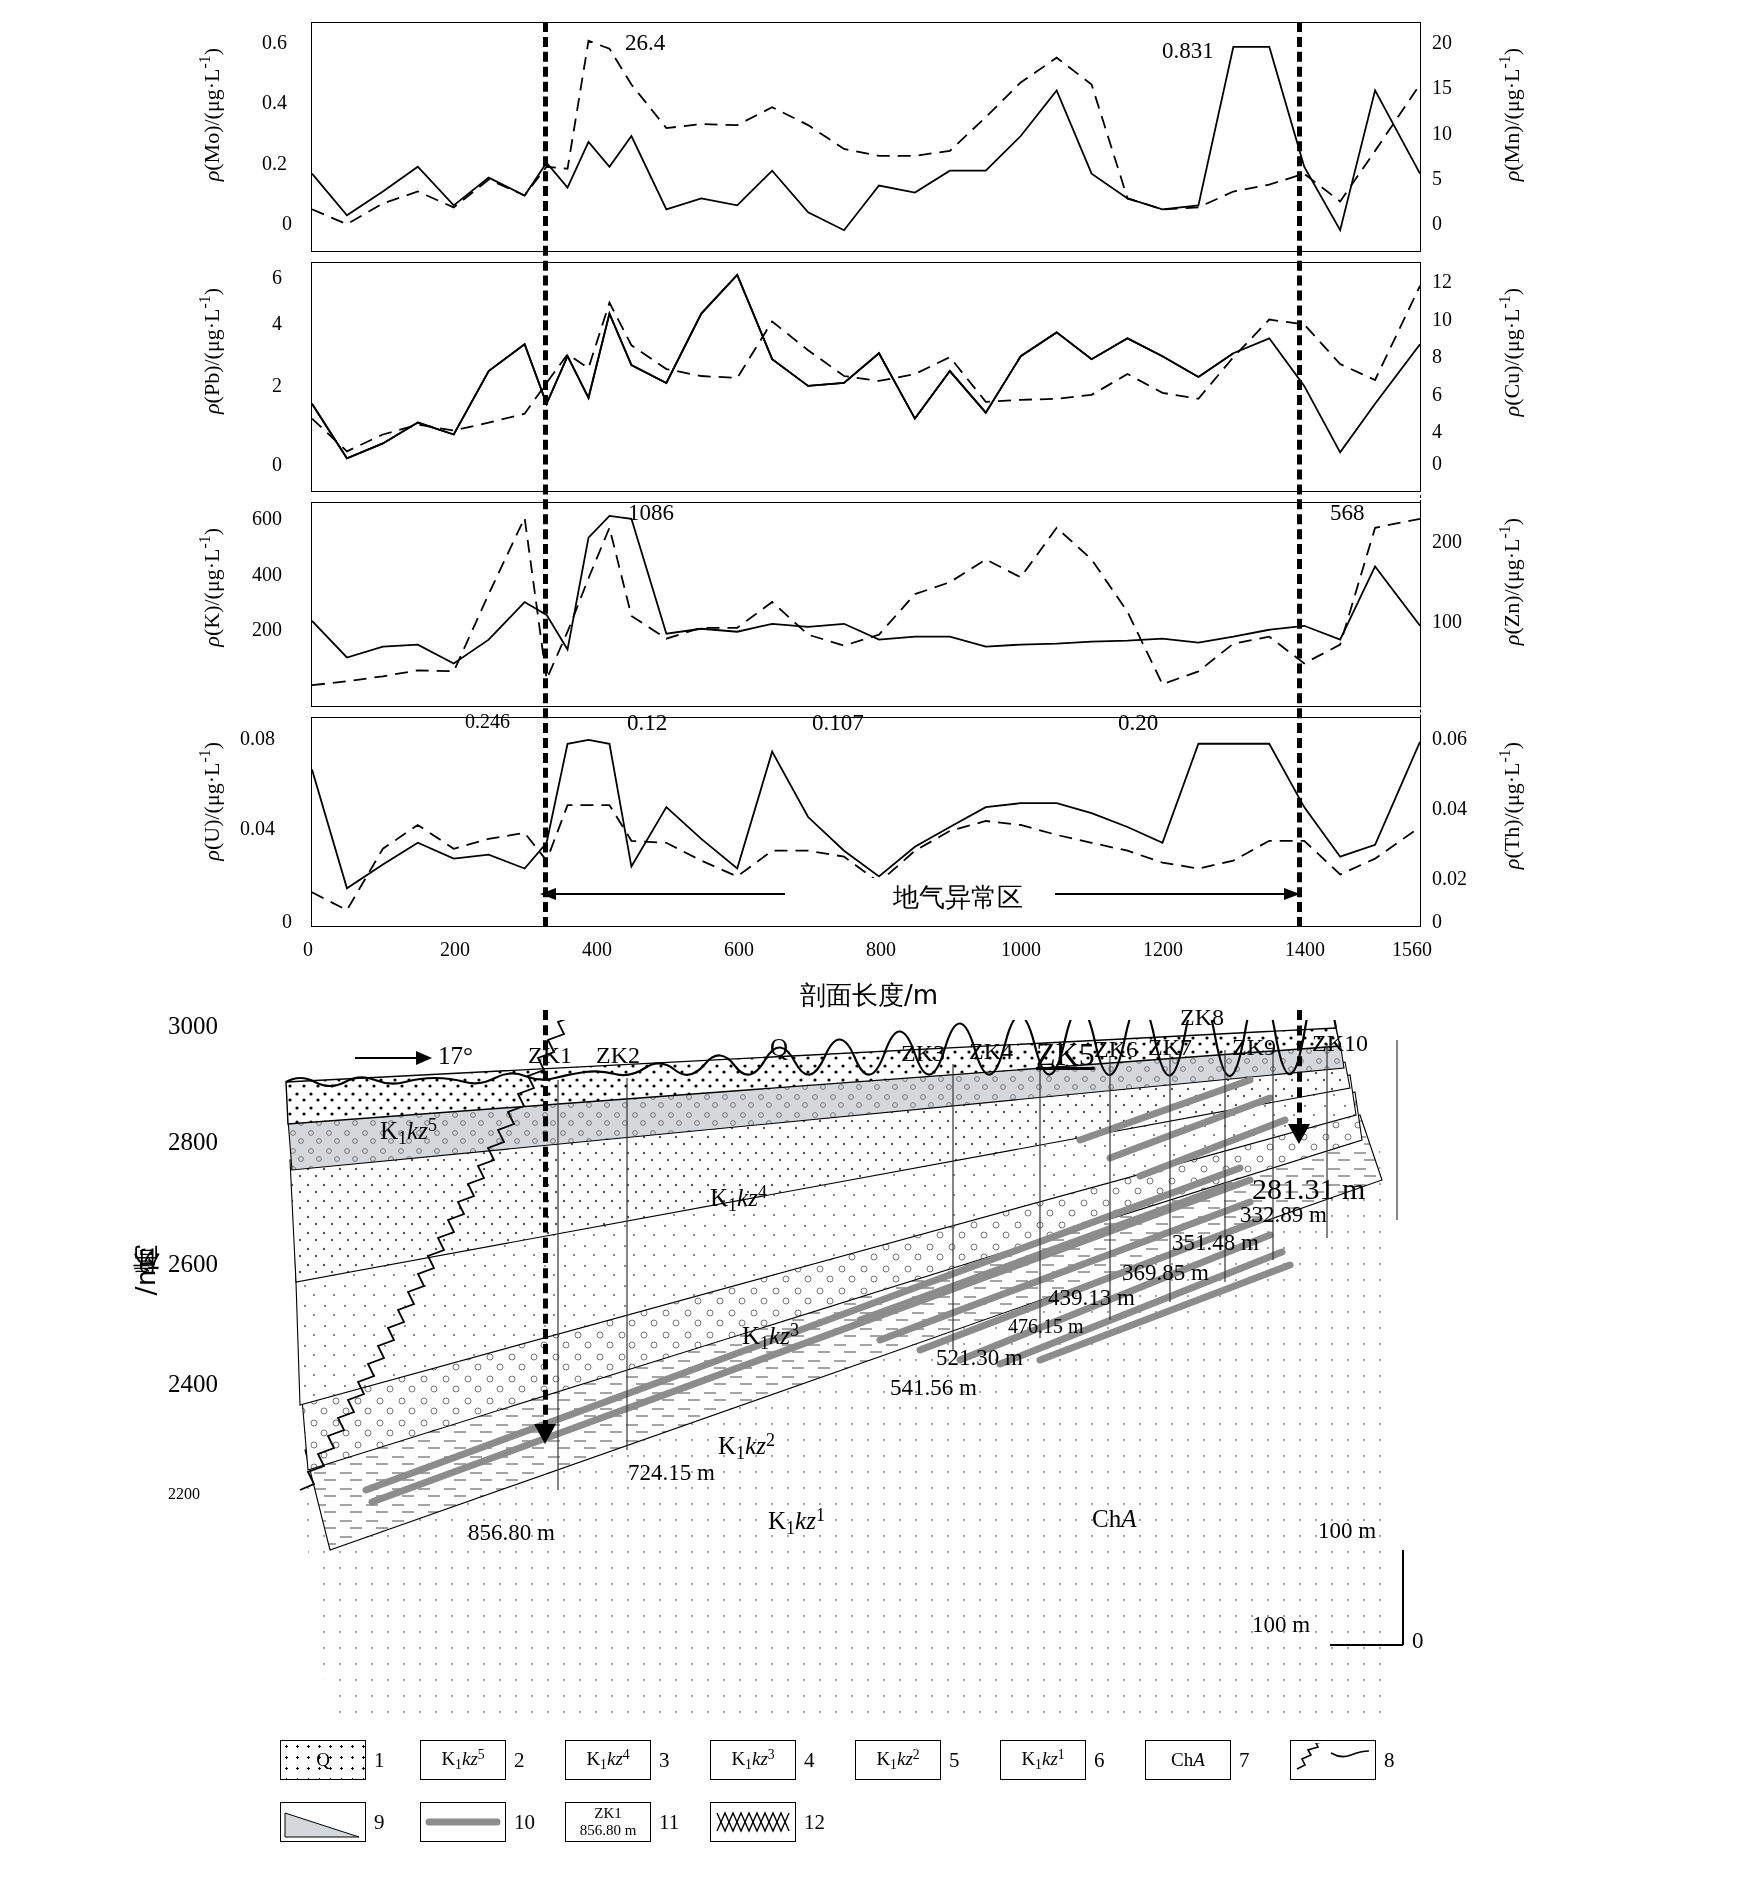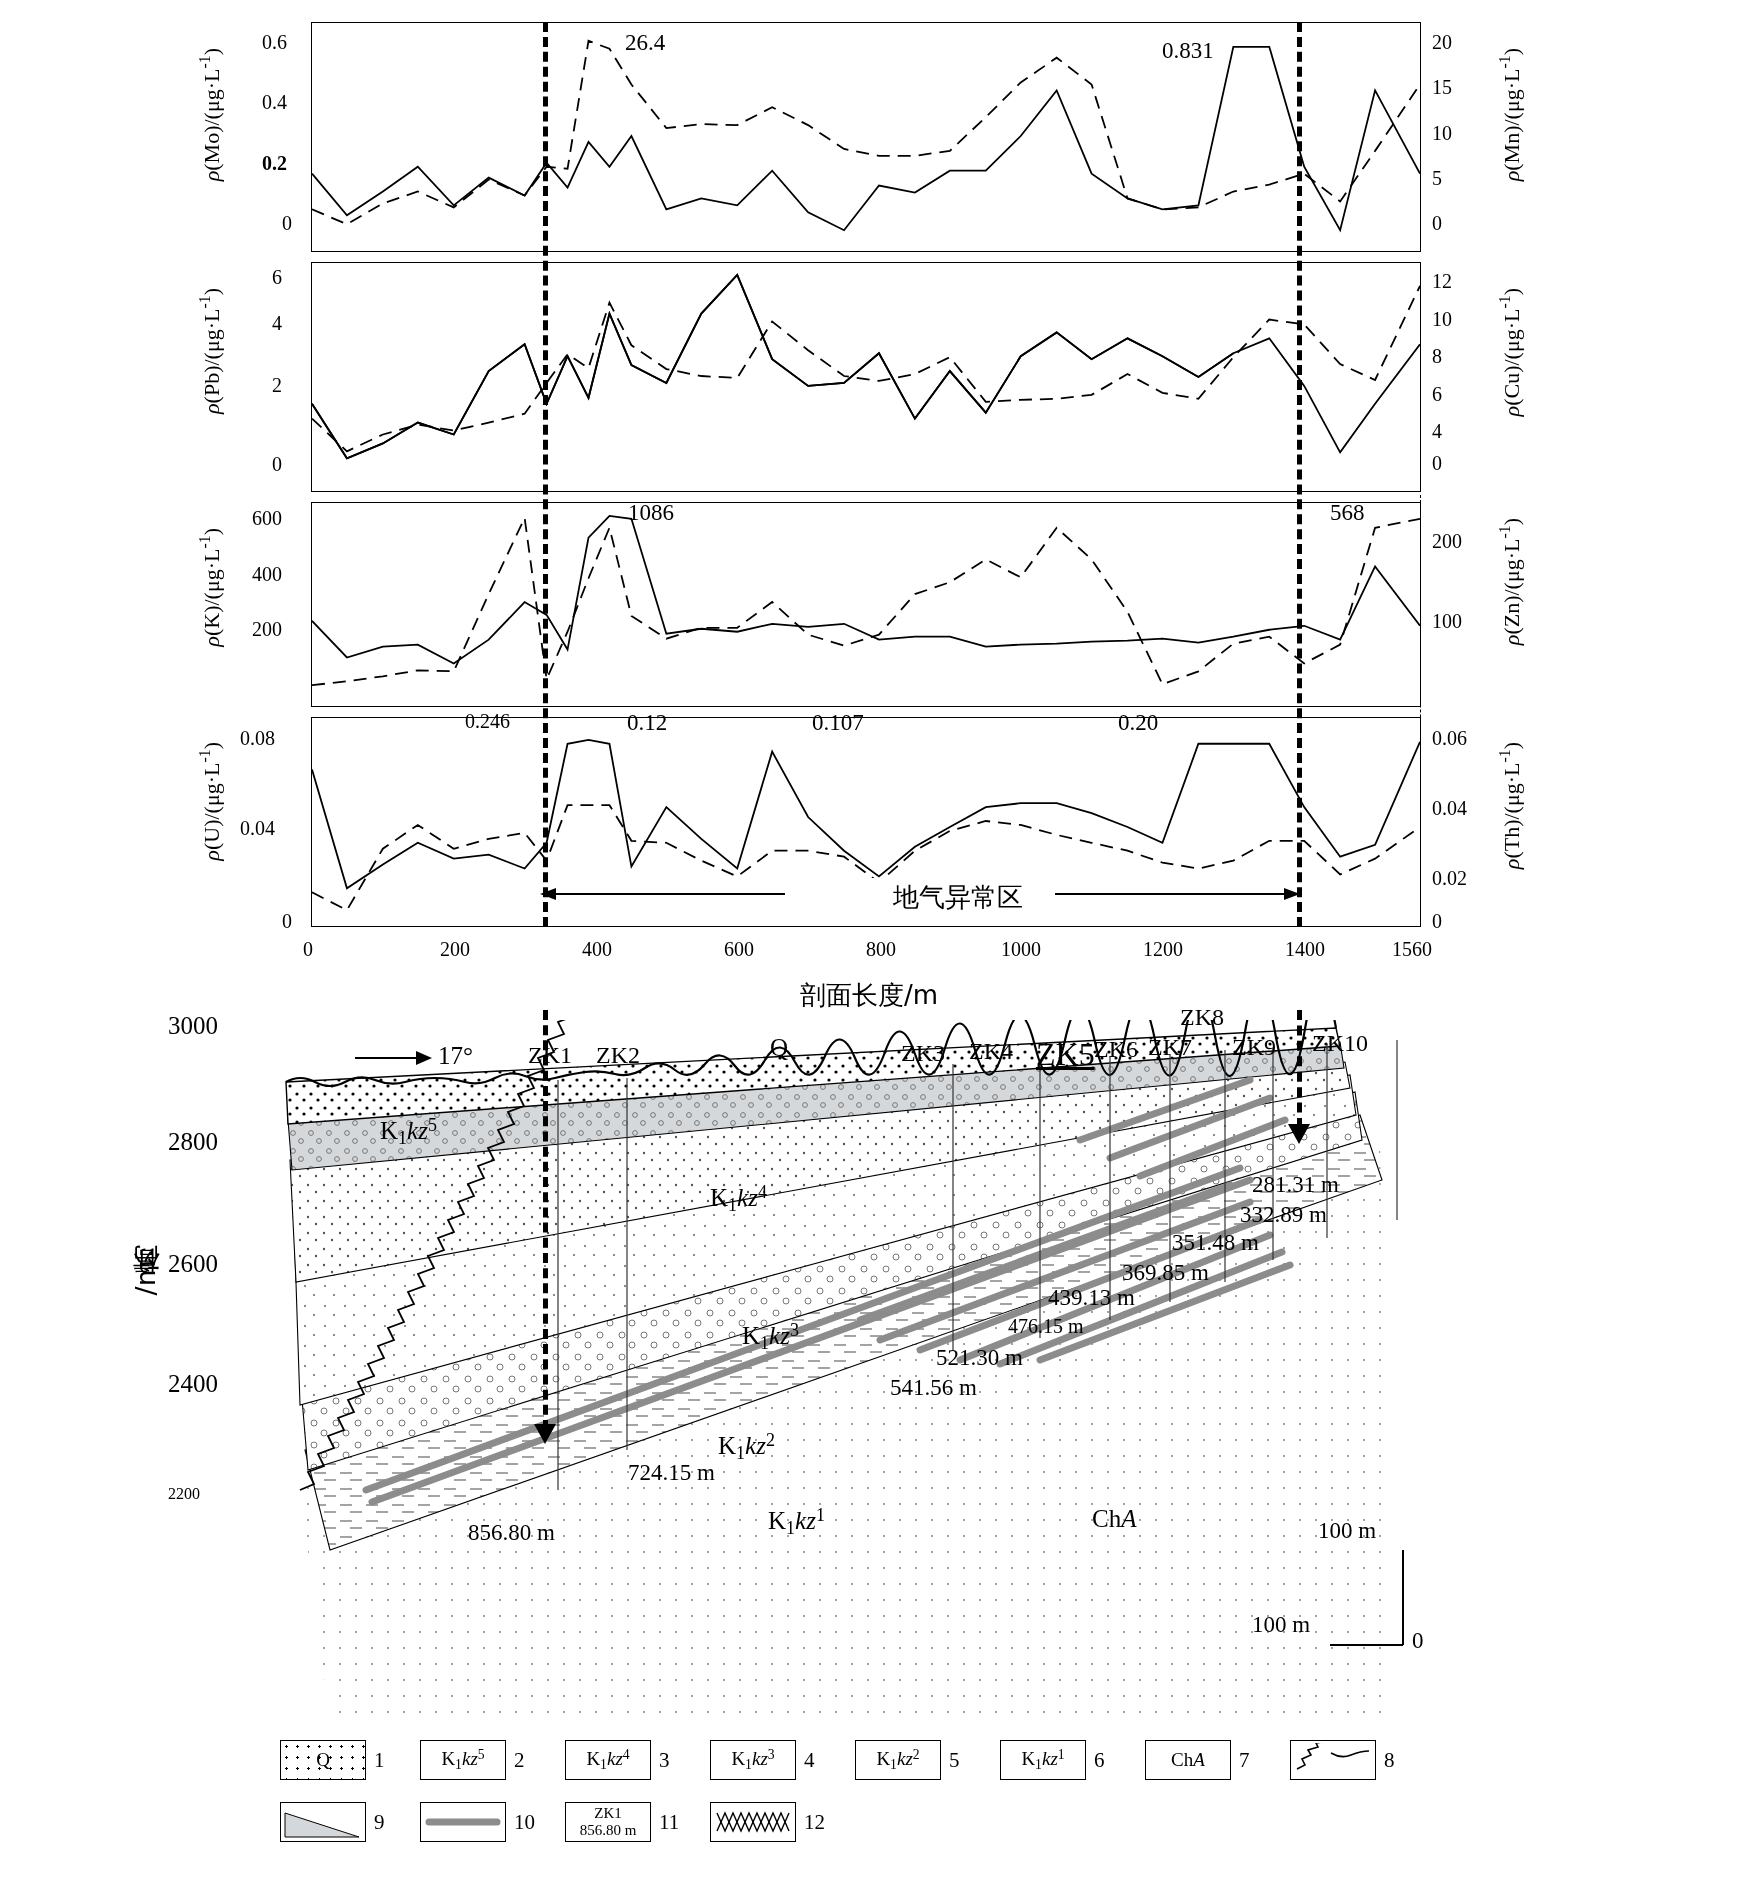--- a/index.html
+++ b/index.html
@@ -43,21 +43,21 @@
   <div class="panel" style="top:22px;height:230px;">
     <svg viewBox="0 0 1110 230" preserveAspectRatio="none">
 
       <polyline fill="none" stroke="#000" stroke-width="1.8" points="0,152 35,194 71,170 106,145 142,184 177,156 213,174 235,141 256,166 277,120 298,145 320,114 355,188 390,177 426,184 461,149 497,191 533,209 568,164 604,171 639,149 675,149 710,114 746,68 781,152 817,177 852,188 888,184 923,24 959,24 994,145 1030,209 1065,68 1110,152"></polyline>
 
       <polyline fill="none" stroke="#000" stroke-width="1.8" stroke-dasharray="13,8" points="0,188 35,203 71,182 106,170 142,186 177,158 213,174 235,145 256,147 277,18 298,26 320,62 355,106 390,102 426,103 461,85 497,103 533,127 568,134 604,134 639,129 675,95 710,60 746,35 781,62 817,177 852,188 888,186 923,170 959,163 994,152 1030,180 1065,129 1110,62"></polyline>
     </svg>
   </div>
   <div class="tick-lab" style="left:262px;top:31px;">0.6</div>
   <div class="tick-lab" style="left:262px;top:91px;">0.4</div>
-  <div class="tick-lab" style="left:262px;top:152px;font-weight:bold;">0.2</div>
+  <div class="tick-lab" style="left:262px;top:152px;">0.2</div>
   <div class="tick-lab" style="left:282px;top:212px;">0</div>
 
   <div class="tick-lab" style="left:1432px;top:31px;text-align:right;">20</div>
   <div class="tick-lab" style="left:1432px;top:76px;">15</div>
   <div class="tick-lab" style="left:1432px;top:122px;">10</div>
   <div class="tick-lab" style="left:1432px;top:167px;">5</div>
   <div class="tick-lab" style="left:1432px;top:212px;">0</div>
 
   <div class="txt" style="left:625px;top:30px;font-size:23px;">26.4</div>
   <div class="txt" style="left:1162px;top:38px;font-size:23px;">0.831</div>
@@ -294,21 +294,21 @@
   <div class="txt" style="left:1232px;top:14px;font-size:24px;">ZK9</div>
   <div class="txt" style="left:1312px;top:10px;font-size:24px;">ZK10</div>
 
   <div class="txt" style="left:890px;top:355px;font-size:23px;">541.56 m</div>
   <div class="txt" style="left:936px;top:325px;font-size:23px;">521.30 m</div>
   <div class="txt" style="left:1008px;top:295px;font-size:20px;">476.15 m</div>
   <div class="txt" style="left:1048px;top:265px;font-size:23px;">439.13 m</div>
   <div class="txt" style="left:1122px;top:240px;font-size:23px;">369.85 m</div>
   <div class="txt" style="left:1172px;top:210px;font-size:23px;">351.48 m</div>
   <div class="txt" style="left:1240px;top:182px;font-size:23px;">332.89 m</div>
-  <div class="txt" style="left:1252px;top:152px;font-size:23px;">281.31 m</div>
+  <div class="txt" style="left:1252px;top:152px;font-size:30px;">281.31 m</div>
   <div class="txt" style="left:628px;top:440px;font-size:23px;">724.15 m</div>
   <div class="txt" style="left:468px;top:500px;font-size:23px;">856.80 m</div>
 
   <div class="txt" style="left:770px;top:14px;font-size:25px;">Q</div>
   <div class="txt" style="left:380px;top:95px;font-size:25px;">K<span class="sub">1</span><span class="ital">kz</span><span class="sup">5</span></div>
   <div class="txt" style="left:710px;top:162px;font-size:25px;">K<span class="sub">1</span><span class="ital">kz</span><span class="sup">4</span></div>
   <div class="txt" style="left:742px;top:300px;font-size:25px;">K<span class="sub">1</span><span class="ital">kz</span><span class="sup">3</span></div>
   <div class="txt" style="left:718px;top:410px;font-size:25px;">K<span class="sub">1</span><span class="ital">kz</span><span class="sup">2</span></div>
   <div class="txt" style="left:768px;top:485px;font-size:25px;">K<span class="sub">1</span><span class="ital">kz</span><span class="sup">1</span></div>
   <div class="txt" style="left:1092px;top:485px;font-size:25px;">Ch<span class="ital">A</span></div>

